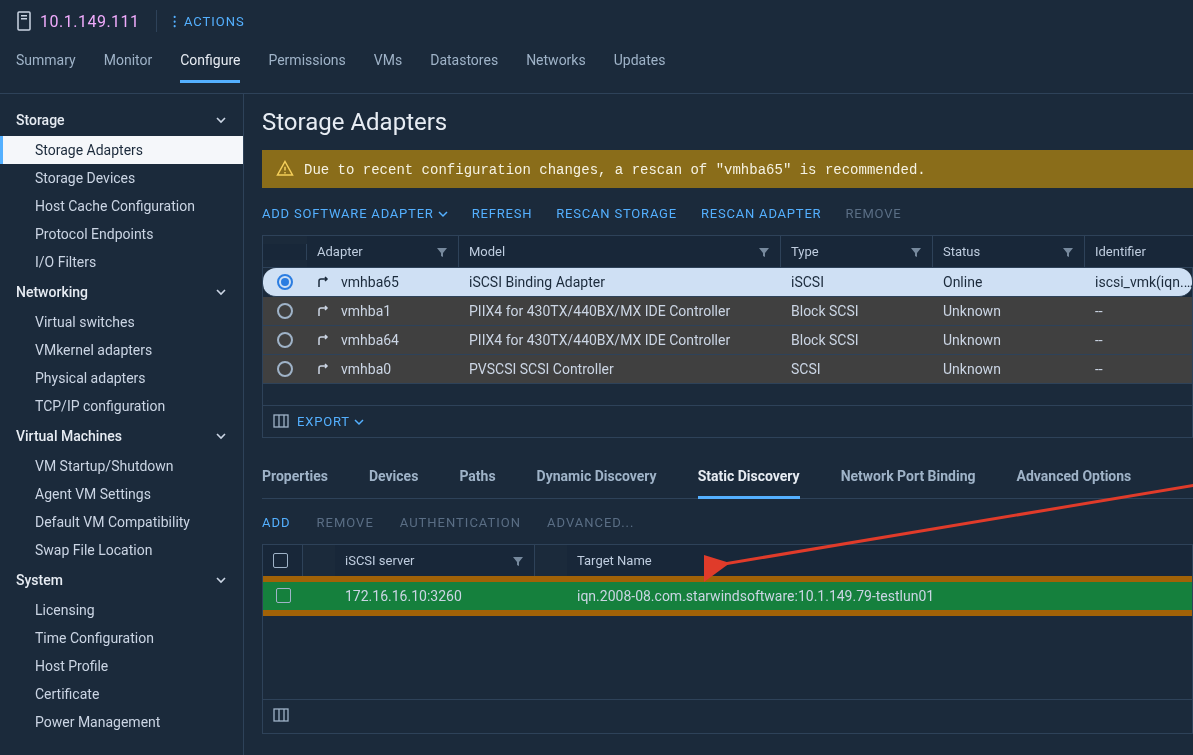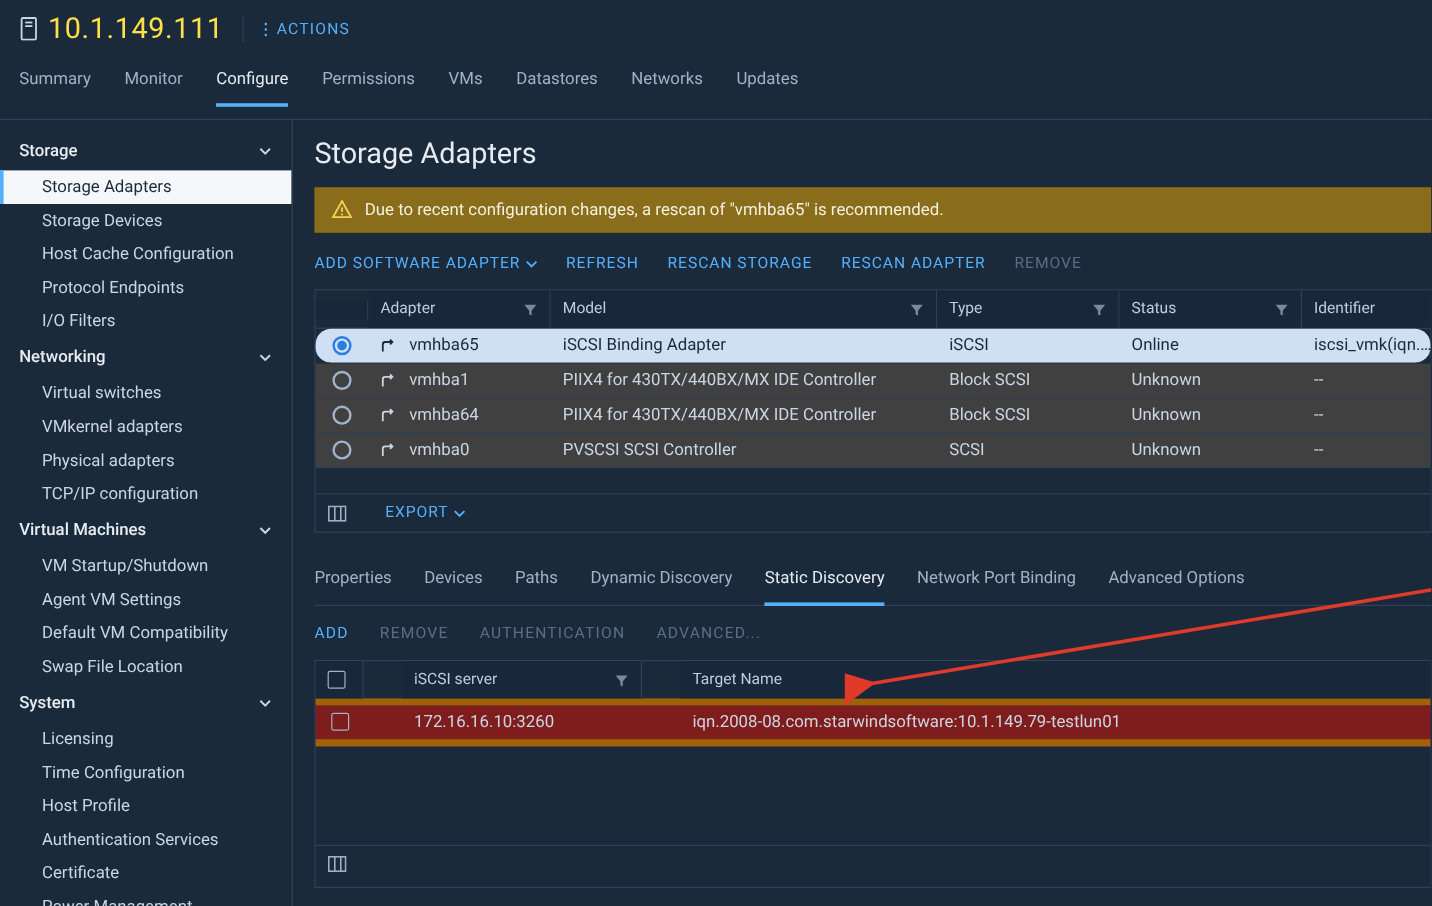--- a/index.html
+++ b/index.html
@@ -12,21 +12,21 @@
     height: 755px;
     overflow: hidden;
   }
   
   .header {
     display: flex;
     align-items: center;
     padding: 10px 16px 4px 16px;
   }
   .header .host-icon { margin-right: 8px; fill: #cbd5e4; }
-  .header .host-ip   { font-size: 24px; color: #fde047; font-weight: 400; letter-spacing: 0.5px; }
+  .header .host-ip   { font-size: 16px; color: #f0abfc; font-weight: 400; letter-spacing: 0.5px; }
   .header .divider   { width: 1px; height: 22px; background: #2e4259; margin: 0 16px; }
   .header .actions   { color: #54b0ff; font-size: 13px; letter-spacing: 1px; display:flex; align-items:center; gap:6px; cursor:pointer;}
   .header .actions .dots { color:#54b0ff; font-size:16px; }
   
   .top-tabs {
     display: flex;
     gap: 28px;
     padding: 10px 16px 11px 16px;
     border-bottom: 1px solid #2e4259;
   }
@@ -60,22 +60,23 @@
     color:#1b2a3b;
     border-left:3px solid #54b0ff;
   }
   
   .content { flex:1; padding: 14px 0 0 18px; overflow:hidden; position:relative;}
   .page-title { font-size: 24px; color:#e7ecf3; font-weight:400; margin-bottom:14px;}
   .alert {
     background:#8a6d1a;
     color:#f5f2e3;
     padding:10px 14px;
-    display:flex; align-items:center; gap:10px;
+    display:flex; align-items:flex-end; gap:10px;
     margin-bottom:14px;
+    font-family:Liberation Mono, monospace;
   }
   .alert svg { flex:0 0 auto; }
   .toolbar {
     display:flex; gap:24px; align-items:center;
     padding: 4px 0 14px 0;
     font-size:13px; letter-spacing:0.8px;
   }
   .tb-link { color:#54b0ff; cursor:pointer; display:flex; align-items:center; gap:4px;}
   .tb-link.disabled { color:#5a6e85; cursor:default;}
   
@@ -106,30 +107,31 @@
   }
   .grid-row.selected .radio-btn { border-color:#2b7de1; }
   .grid-row.selected .radio-btn::after{
     content:""; position:absolute; inset:2px; border-radius:50%; background:#2b7de1;
   }
   .adapter-cell { display:flex; align-items:center; gap:8px;}
   .adapter-cell svg { fill:#9fb3c8; }
   .grid-row.selected .adapter-cell svg { fill:#4a5766;}
   .grid-blank { height:22px; border-bottom:1px solid #2e4259;}
   .grid-footer {
-    display:flex; align-items:center; gap:32px;
+    display:flex; align-items:flex-start; gap:8px;
     padding:8px 10px;
   }
   .grid-footer .cols-icon { cursor:pointer; }
   .grid-footer .export { color:#54b0ff; letter-spacing:0.8px; font-size:13px; display:flex; align-items:center; gap:4px; cursor:pointer;}
   
   .sub-tabs {
-    display:flex; gap:27px;
+    display:flex; gap:41px;
     padding: 24px 0 0 0;
     border-bottom:1px solid #2e4259;
+    font-weight:bold;
   }
   .sub-tabs .stab { padding:6px 0 12px 0; color:#9fb3c8; cursor:pointer;}
   .sub-tabs .stab.active { color:#e7ecf3; border-bottom:3px solid #54b0ff; margin-bottom:-1px;}
   .sub-toolbar {
     display:flex; gap:26px; padding:16px 0 14px 0;
     font-size:13px; letter-spacing:1px;
   }
   
   .grid2 { border:1px solid #2e4259; height:190px; display:flex; flex-direction:column;}
   .grid2-header, .grid2-row {
@@ -139,21 +141,21 @@
     gap:32px;
   }
   .grid2-header .gh {
     padding:8px 10px;
     color:#bfcddf; font-size:13px;
     border-right:1px solid #2e4259;
     display:flex; justify-content:space-between; align-items:center;
     background:#182739;
   }
   .grid2-header .gh:last-child{border-right:none;}
-  .grid2-row { background:#7f1d1d; }
+  .grid2-row { background:#15803d; }
   .grid2-row .gc { padding:6px 10px; font-size:14px; }
   .checkbox { width:15px; height:15px; border:1.5px solid #9fb3c8; border-radius:2px; display:inline-block; cursor:pointer;}
   .grid2-body { flex:1; }
   .grid2-footer { padding:8px 10px; border-top:1px solid #2e4259;}
   .arrow {
     position:absolute;
     pointer-events:none;
   }
 </style>
 </head>
@@ -220,21 +222,20 @@
       <div class="side-item">Swap File Location</div>
       <div class="side-section-header">
         <span>System</span>
         <svg class="chev" width="12" height="12" viewBox="0 0 12 12">
           <path d="M2 4 L6 8 L10 4" fill="none" stroke="#cbd5e4" stroke-width="1.6"></path>
         </svg>
       </div>
       <div class="side-item">Licensing</div>
       <div class="side-item">Time Configuration</div>
       <div class="side-item">Host Profile</div>
-      <div class="side-item">Authentication Services</div>
       <div class="side-item">Certificate</div>
       <div class="side-item">Power Management</div>
     </div>
 
   <div class="content">
     <div class="page-title">Storage Adapters</div>
 
     <div class="alert">
       <svg width="18" height="18" viewBox="0 0 24 24">
           <path d="M12 2 L22 20 L2 20 Z" fill="none" stroke="#f5cf5a" stroke-width="2"></path>

